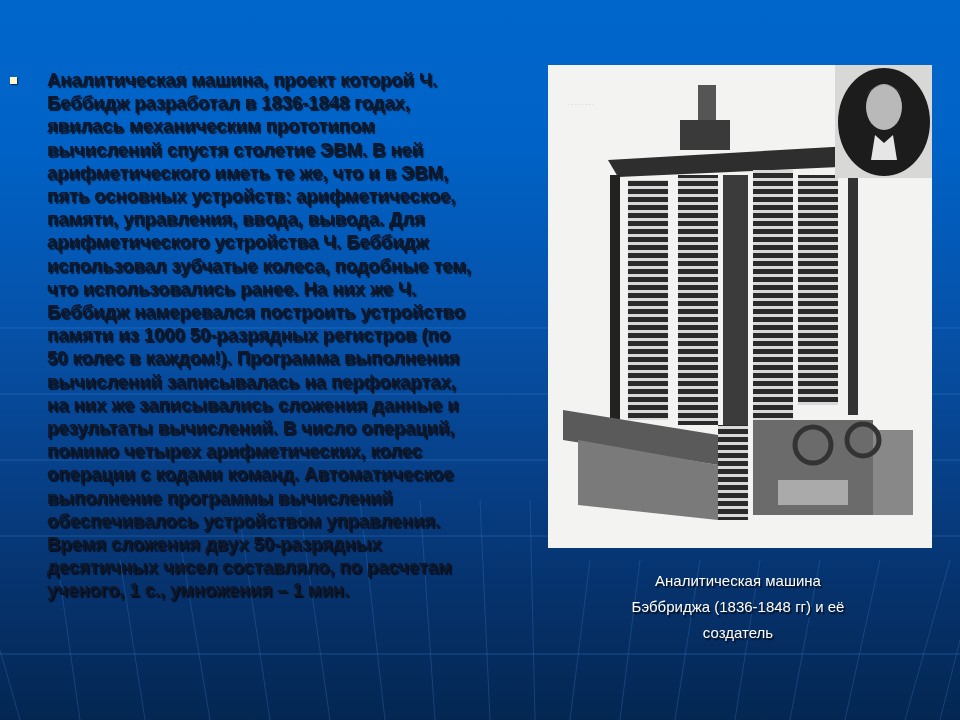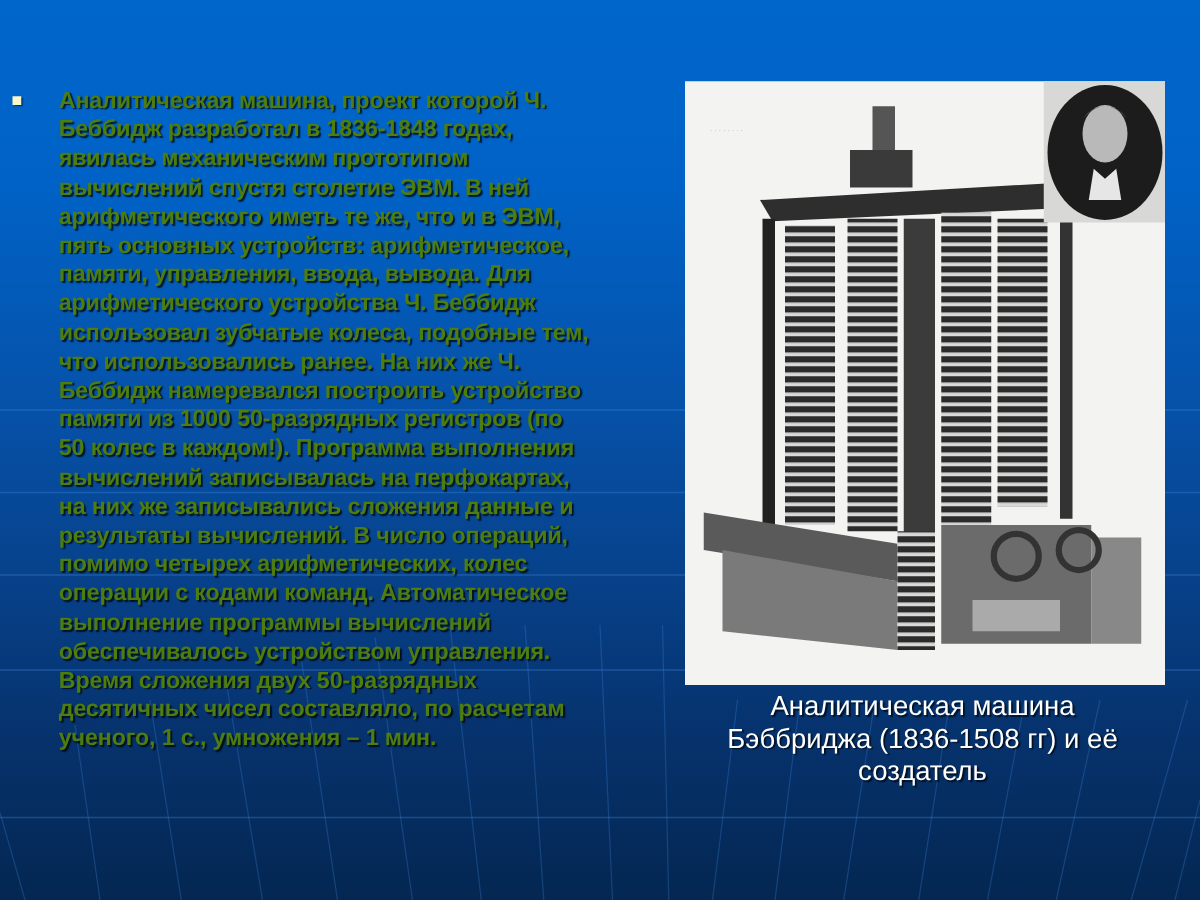--- a/index.html
+++ b/index.html
@@ -12,33 +12,33 @@
     .bullet-block {
       position: absolute; left: 0; top: 68px; width: 540px;
     }
     .bullet {
       position: absolute; left: 10px; top: 9px; width: 7px; height: 7px;
       background: #fff6c8;
       box-shadow: 1px 1px 1px rgba(0,0,0,0.5);
     }
     .body-text {
       position: absolute; left: 47px; top: 0; width: 490px;
-      color: #4d7c0f; font-size: 18.6px; line-height: 23.2px; font-weight: bold;
+      color: #0f172a; font-size: 18.6px; line-height: 23.2px; font-weight: bold;
       text-shadow: 1.5px 1.5px 1px rgba(0,0,0,0.75);
       letter-spacing: -0.1px;
     }
     .body-text .line { display: block; white-space: nowrap; }
     .figure {
       position: absolute; left: 548px; top: 65px; width: 384px; height: 483px;
       background: #f3f3f1;
       overflow: hidden;
     }
     .caption {
-      position: absolute; left: 560px; top: 552px; width: 356px;
-      text-align: center; color: #ffffff; font-size: 22px; line-height: 26px;
+      position: absolute; left: 560px; top: 568px; width: 356px;
+      text-align: center; color: #ffffff; font-size: 15px; line-height: 26px;
       text-shadow: 1.5px 1.5px 1px rgba(0,0,0,0.7);
     }
     .portrait {
       position: absolute; left: 835px; top: 65px; width: 97px; height: 113px;
       background: #d8d8d6;
     }
   </style>
 </head>
 <body>
 
@@ -144,15 +144,15 @@
       <ellipse cx="49" cy="57" rx="46" ry="54" fill="#1c1c1c"></ellipse>
       <ellipse cx="49" cy="42" rx="18" ry="23" fill="#b9b9b9"></ellipse>
       <path d="M31 30 Q49 10 67 30 Q60 20 49 20 Q38 20 31 30" fill="#555"></path>
       <path d="M40 70 L49 78 L58 70 L62 95 L36 95 Z" fill="#e6e6e6"></path>
     </svg>
   </div>
 </div>
 
 <div class="caption">
   <div>Аналитическая машина</div>
-  <div>Бэббриджа (1836-1508 гг) и её</div>
+  <div>Бэббриджа (1836-1848 гг) и её</div>
   <div>создатель</div>
 </div>
 
 </body></html>

